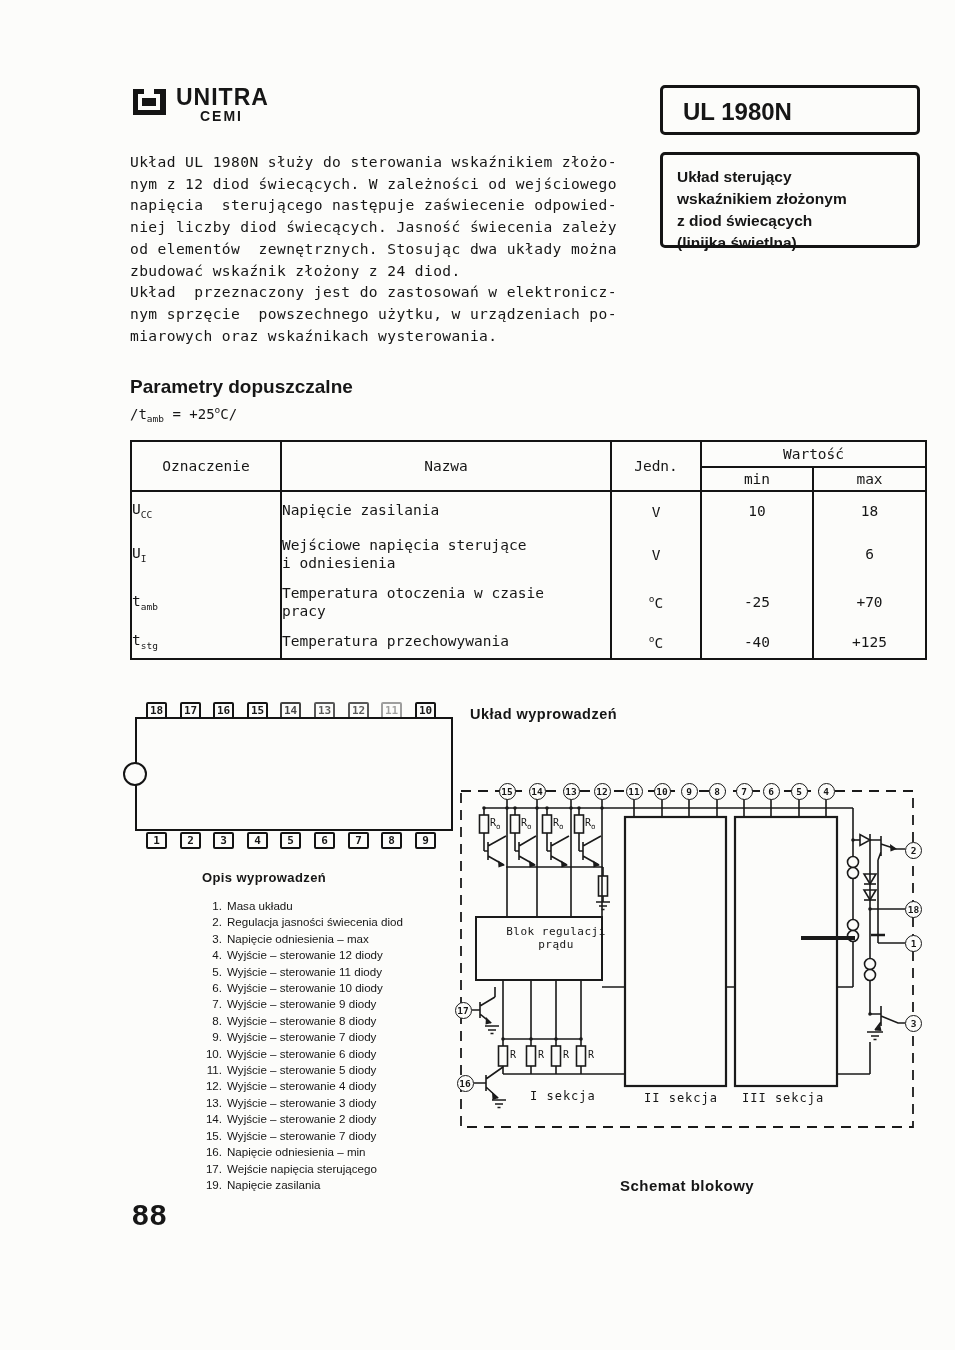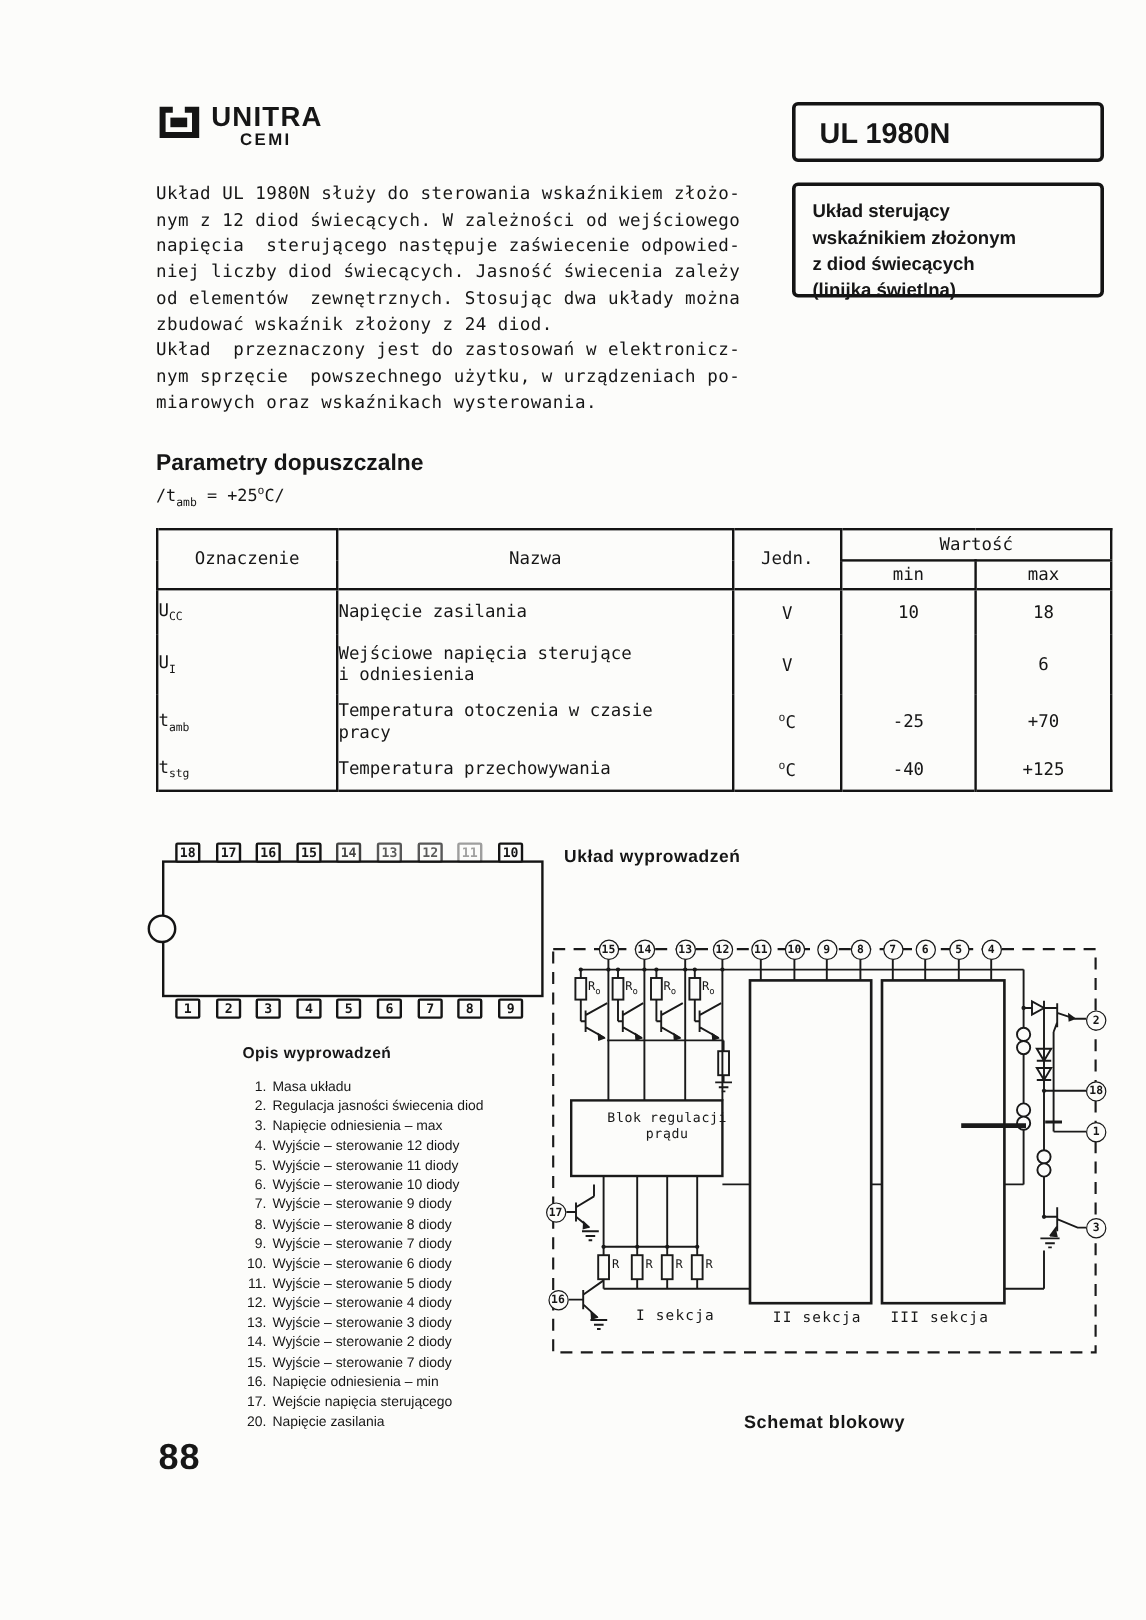--- a/index.html
+++ b/index.html
@@ -257,21 +257,21 @@
       </div>
     <div class="pin-item">
         <span class="pin-num">16.</span>
         <span>Napięcie odniesienia – min</span>
       </div>
     <div class="pin-item">
         <span class="pin-num">17.</span>
         <span>Wejście napięcia sterującego</span>
       </div>
     <div class="pin-item">
-        <span class="pin-num">20.</span>
+        <span class="pin-num">19.</span>
         <span>Napięcie zasilania</span>
       </div>
   </div>
 
   <div class="abs" style="left:458px;top:778px;width:478px;height:360px;">
     <svg width="478" height="360" viewBox="0 0 478 360" style="position:absolute;left:0;top:0;" stroke="#1a1a1a" stroke-width="1.6" fill="none">
       <rect x="3" y="13" width="452" height="336" stroke-dasharray="10 7" stroke-width="1.8"></rect>
 
       <path d="M25 30 H395"></path>
       <path d="M49 21 V139 M79 21 V139 M113 21 V139 M144 21 V139"></path>

